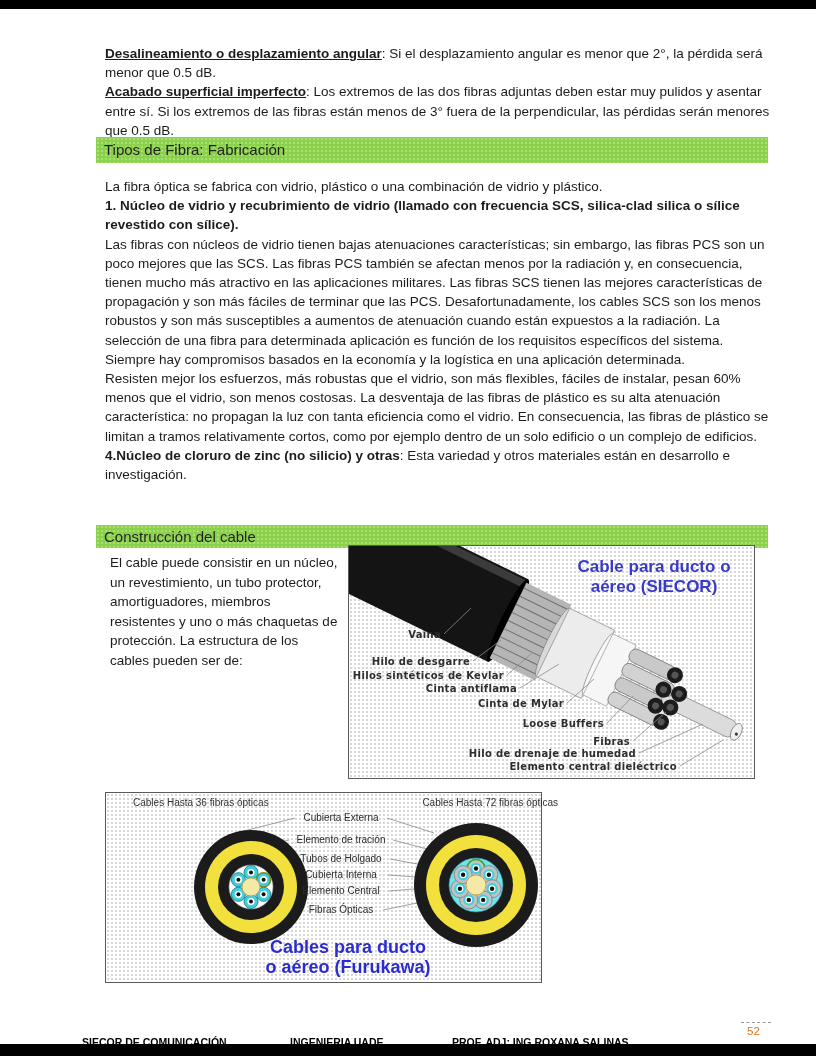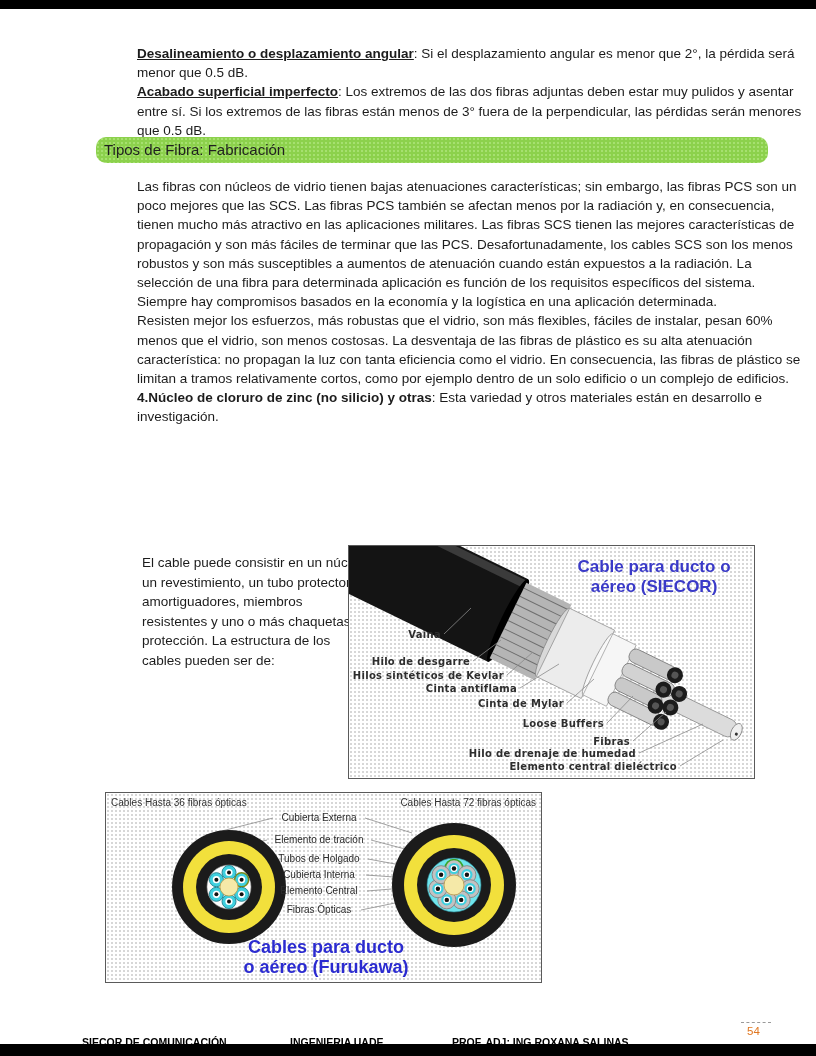--- a/index.html
+++ b/index.html
@@ -2,39 +2,39 @@
 <html><head>
 <meta charset="utf-8">
 <style>
   html,body{margin:0;padding:0;background:#fff;}
   .page{position:relative;width:816px;height:1056px;background:#ffffff;overflow:hidden;
         font-family:"Liberation Sans",sans-serif;color:#1a1a1a;}
   .bar{position:absolute;left:0;width:816px;background:#000;}
   .bar.top{top:0;height:9px;}
   .bar.bottom{top:1044px;height:12px;z-index:9;}
 
-  .txt{position:absolute;font-size:13.5px;line-height:19.2px;color:#1c1c1c;margin-left:32px;}
+  .txt{position:absolute;font-size:13.5px;line-height:19.2px;color:#1c1c1c;}
   .txt p{margin:0;}
   .b{font-weight:bold;}
   .bu{font-weight:bold;text-decoration:underline;}
 
   .hdr{position:absolute;left:96px;width:672px;color:#1f1f1f;font-size:15px;
        padding-left:8px;box-sizing:border-box;
        background-color:#8CD14C;
        background-image:radial-gradient(#A6E070 1px, rgba(0,0,0,0) 1.1px);
-       background-size:4px 4px;border-radius:10px;}
+       background-size:4px 4px;}
   .hdr1{top:137px;height:26px;line-height:26px;}
   .hdr2{top:525px;height:23px;line-height:23px;}
 
   .stipple{background-color:#ffffff;
            background-image:radial-gradient(#d7d7d7 0.8px, rgba(0,0,0,0) 0.9px);
            background-size:4px 4px;}
   .figframe{position:absolute;border:1px solid #5a5a5a;box-sizing:border-box;}
   .siecor{left:348px;top:545px;width:407px;height:234px;}
-  .furukawa{left:105px;top:792px;width:437px;height:191px;}
+  .furukawa{left:105px;top:792px;width:437px;height:191px;padding-left:22px;}
 
   
   .sl{font-family:"DejaVu Sans",sans-serif;font-size:10px;font-weight:bold;fill:#2e2e2e;letter-spacing:.3px;}
   .ft1{font-family:"Liberation Sans",sans-serif;font-size:17px;font-weight:bold;fill:#3A3AC8;}
   .cap{font-family:"Liberation Sans",sans-serif;font-size:10px;fill:#333;}
   .fl{font-family:"Liberation Sans",sans-serif;font-size:10px;fill:#2b2b2b;}
   .ft2{font-family:"Liberation Sans",sans-serif;font-size:18px;font-weight:bold;fill:#2B2BD0;}
   .leader{stroke:#8a8a8a;stroke-width:.8;}
 
   .pagedash{position:absolute;left:741px;top:1022px;width:30px;border-top:1px dashed #9a9a9a;}
@@ -51,25 +51,30 @@
   <div class="txt" style="top:44px;left:105px;width:666px;">
     <p><span class="bu">Desalineamiento o desplazamiento angular</span><span>: Si el desplazamiento angular es menor que 2°, la pérdida será menor que 0.5 dB.</span></p>
     <p><span class="bu">Acabado superficial imperfecto</span><span>: Los extremos de las dos fibras adjuntas deben estar muy pulidos y asentar entre sí. Si los extremos de las fibras están menos de 3° fuera de la perpendicular, las pérdidas serán menores que 0.5 dB.</span></p>
   </div>
 
   <div class="hdr hdr1">
     <span>Tipos de Fibra: Fabricación</span>
   </div>
 
   <div class="txt" style="top:177px;left:105px;width:666px;">
+    <p>La fibra óptica se fabrica con vidrio, plástico o una combinación de vidrio y plástico.</p>
+    <p class="b">1. Núcleo de vidrio y recubrimiento de vidrio (llamado con frecuencia SCS, silica-clad silica o sílice revestido con sílice).</p>
     <p>Las fibras con núcleos de vidrio tienen bajas atenuaciones características; sin embargo, las fibras PCS son un poco mejores que las SCS. Las fibras PCS también se afectan menos por la radiación y, en consecuencia, tienen mucho más atractivo en las aplicaciones militares. Las fibras SCS tienen las mejores características de propagación y son más fáciles de terminar que las PCS. Desafortunadamente, los cables SCS son los menos robustos y son más susceptibles a aumentos de atenuación cuando están expuestos a la radiación. La selección de una fibra para determinada aplicación es función de los requisitos específicos del sistema. Siempre hay compromisos basados en la economía y la logística en una aplicación determinada.</p>
     <p>Resisten mejor los esfuerzos, más robustas que el vidrio, son más flexibles, fáciles de instalar, pesan 60% menos que el vidrio, son menos costosas. La desventaja de las fibras de plástico es su alta atenuación característica: no propagan la luz con tanta eficiencia como el vidrio. En consecuencia, las fibras de plástico se limitan a tramos relativamente cortos, como por ejemplo dentro de un solo edificio o un complejo de edificios.</p>
     <p><span class="b">4.Núcleo de cloruro de zinc (no silicio) y otras</span><span>: Esta variedad y otros materiales están en desarrollo e investigación.</span></p>
   </div>
 
+  <div class="hdr hdr2">
+    <span>Construcción del cable</span>
+  </div>
 
   <div class="txt" style="top:553px;left:110px;width:229px;line-height:19.5px;">
     <p>El cable puede consistir en un núcleo, un revestimiento, un tubo protector, amortiguadores, miembros resistentes y uno o más chaquetas de protección. La estructura de los cables pueden ser de:</p>
   </div>
 
   <div class="figframe siecor stipple">
     <svg width="405" height="232" viewBox="0 0 405 232">
       <g transform="translate(35,14) rotate(26)">
 
         <rect x="-90" y="-46" width="228" height="92" fill="#141414"></rect>
@@ -243,21 +248,21 @@
       <text class="fl" text-anchor="middle" x="213" y="85">Cubierta Interna</text>
       <text class="fl" text-anchor="middle" x="213" y="101">Elemento Central</text>
       <text class="fl" text-anchor="middle" x="213" y="120">Fibras Ópticas</text>
 
       <text class="ft2" text-anchor="middle" x="220" y="160">Cables para ducto</text>
       <text class="ft2" text-anchor="middle" x="220" y="180">o aéreo (Furukawa)</text>
     </svg>
   </div>
 
   <div class="pagedash"></div>
-  <div class="pageno">54</div>
+  <div class="pageno">52</div>
 
   <div class="footer">
     <span style="left:82px;">SIECOR DE COMUNICACIÓN</span>
     <span style="left:290px;">INGENIERIA UADE</span>
     <span style="left:452px;">PROF. ADJ: ING ROXANA SALINAS</span>
   </div>
 
   <div class="bar bottom"></div>
 </div>
 

